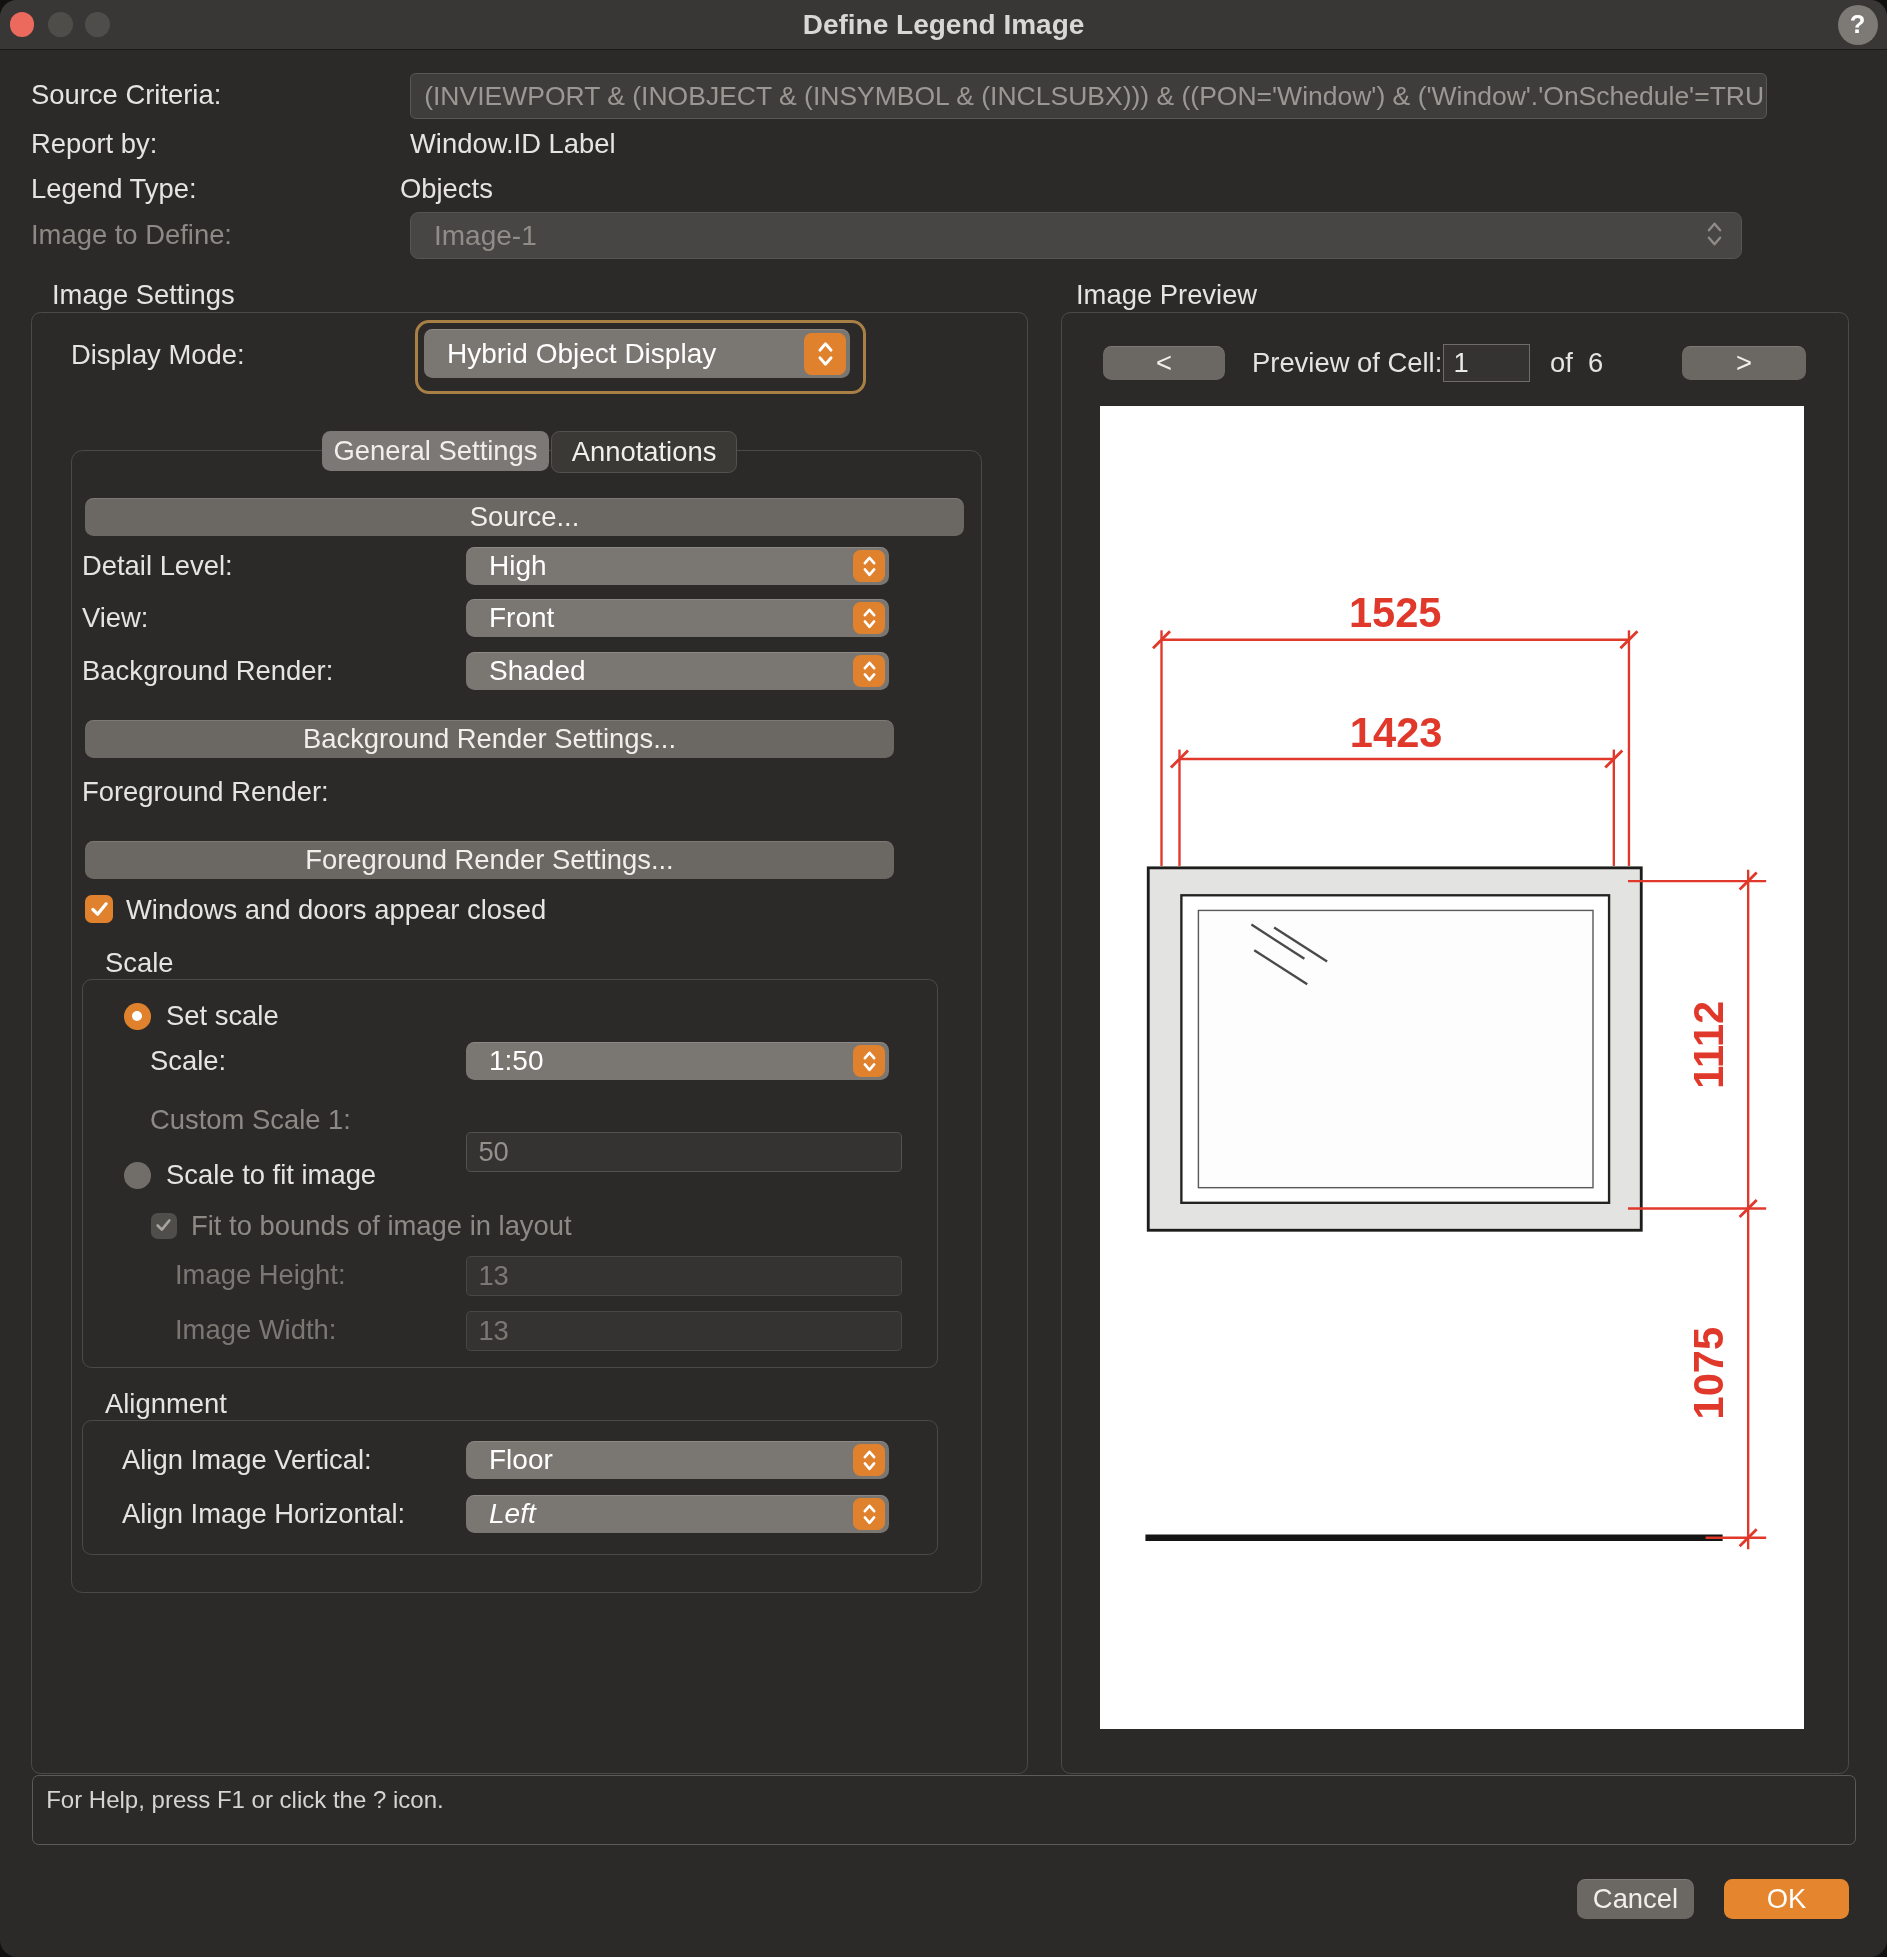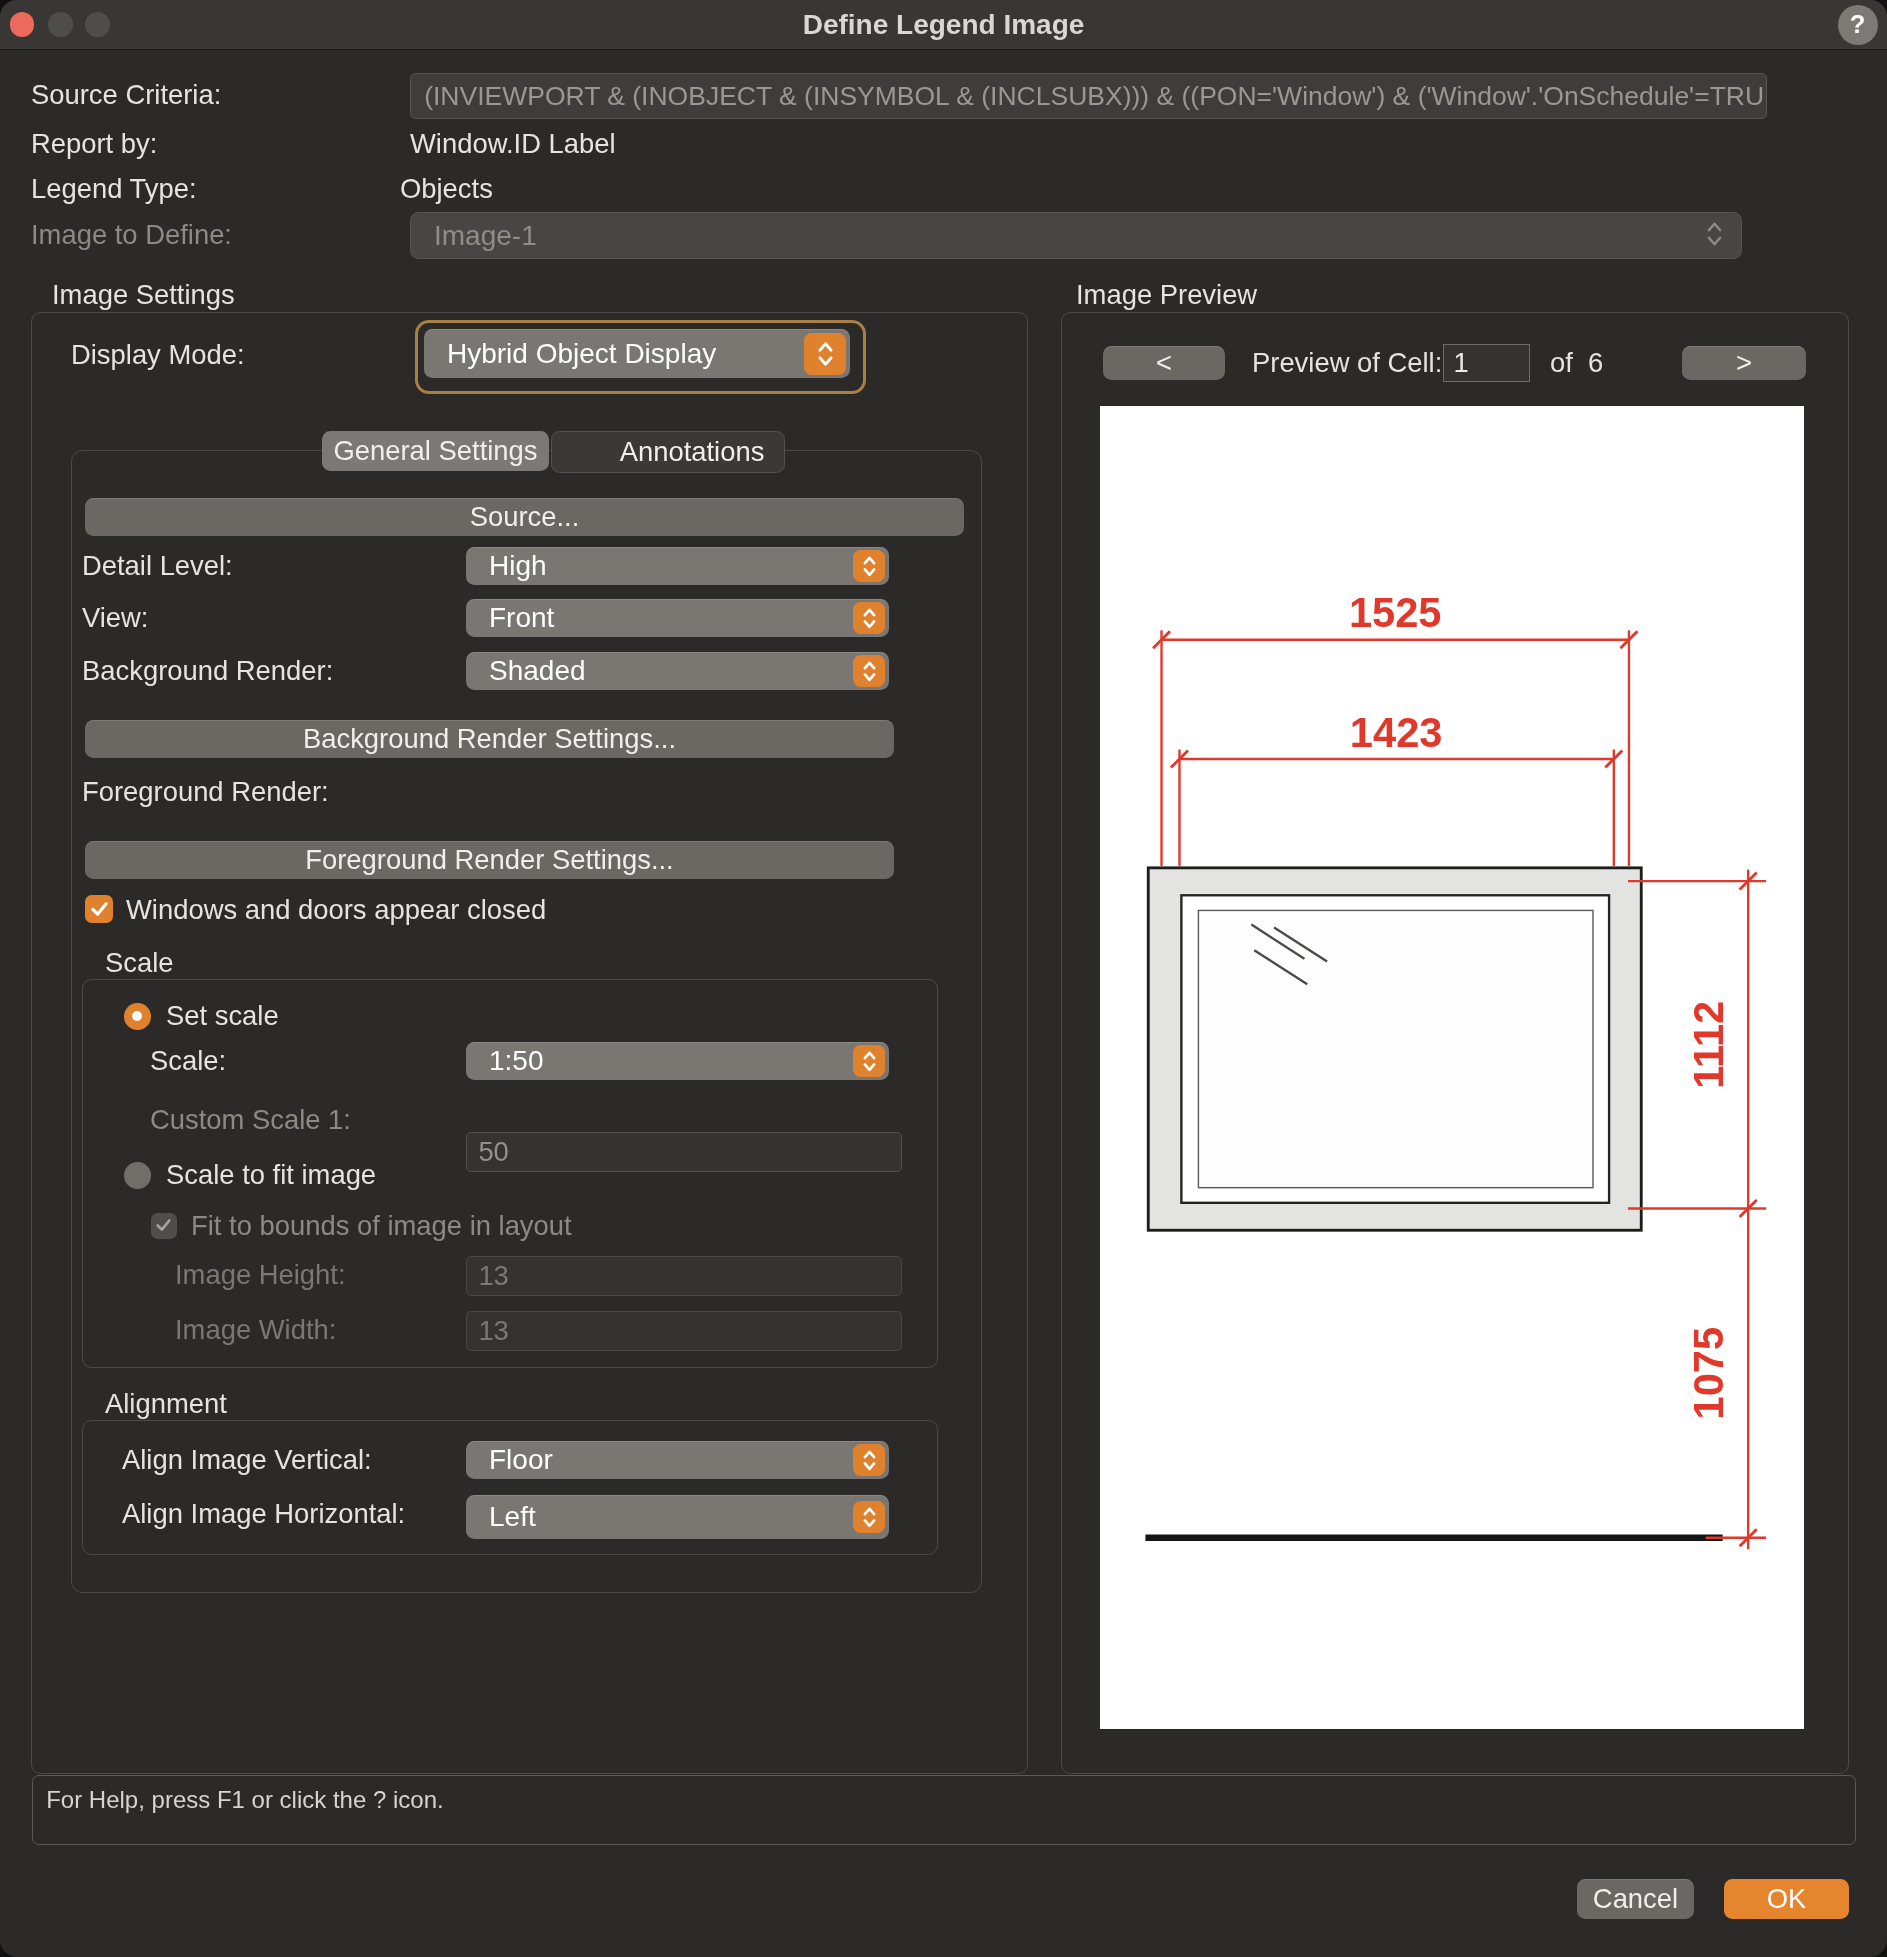--- a/index.html
+++ b/index.html
@@ -109,21 +109,21 @@
     <div class="step" style="width:42px;height:42px;">
       <svg width="21" height="28" viewBox="0 0 22 30">
           <path d="M5 11 L11 4 L17 11" fill="none" stroke="#fff" stroke-width="3" stroke-linecap="round" stroke-linejoin="round"></path>
           <path d="M5 19 L11 26 L17 19" fill="none" stroke="#fff" stroke-width="3" stroke-linecap="round" stroke-linejoin="round"></path>
         </svg>
     </div>
   </div>
 
   <div class="gbox" style="left:71px;top:450px;width:909px;height:1141px;border-radius:11.4px;"></div>
   <div class="tab sel" style="left:322px;top:431px;width:227px;">General Settings</div>
-  <div class="tab unsel" style="left:551px;top:431px;width:184px;padding-left:48px;">Annotations</div>
+  <div class="tab unsel" style="left:551px;top:431px;width:184px;">Annotations</div>
 
   <div class="btn" style="left:85px;top:498px;width:879px;height:38px;">Source...</div>
 
   <div class="lbl" style="left:82px;top:566px;">Detail Level:</div>
   <div class="dd" style="left:466px;top:547px;width:423px;height:38px;">
     <div class="txt">High</div>
     <div class="step" style="width:32px;height:32px;">
       <svg width="17" height="24.6" viewBox="0 0 22 30">
           <path d="M5 11 L11 4 L17 11" fill="none" stroke="#fff" stroke-width="3.4" stroke-linecap="round" stroke-linejoin="round"></path>
           <path d="M5 19 L11 26 L17 19" fill="none" stroke="#fff" stroke-width="3.4" stroke-linecap="round" stroke-linejoin="round"></path>
@@ -210,21 +210,21 @@
     <div class="txt">Floor</div>
     <div class="step" style="width:32px;height:32px;">
       <svg width="17" height="24.6" viewBox="0 0 22 30">
           <path d="M5 11 L11 4 L17 11" fill="none" stroke="#fff" stroke-width="3.4" stroke-linecap="round" stroke-linejoin="round"></path>
           <path d="M5 19 L11 26 L17 19" fill="none" stroke="#fff" stroke-width="3.4" stroke-linecap="round" stroke-linejoin="round"></path>
         </svg>
     </div>
   </div>
 
   <div class="lbl" style="left:122px;top:1514px;">Align Image Horizontal:</div>
-  <div class="dd" style="left:466px;top:1495px;width:423px;height:44px;">
+  <div class="dd" style="left:466px;top:1495px;width:423px;height:38px;font-style:italic;">
     <div class="txt">Left</div>
     <div class="step" style="width:32px;height:32px;">
       <svg width="17" height="24.6" viewBox="0 0 22 30">
           <path d="M5 11 L11 4 L17 11" fill="none" stroke="#fff" stroke-width="3.4" stroke-linecap="round" stroke-linejoin="round"></path>
           <path d="M5 19 L11 26 L17 19" fill="none" stroke="#fff" stroke-width="3.4" stroke-linecap="round" stroke-linejoin="round"></path>
         </svg>
     </div>
   </div>
 
   <div class="gbox" style="left:1061px;top:312px;width:786px;height:1460px;"></div>

